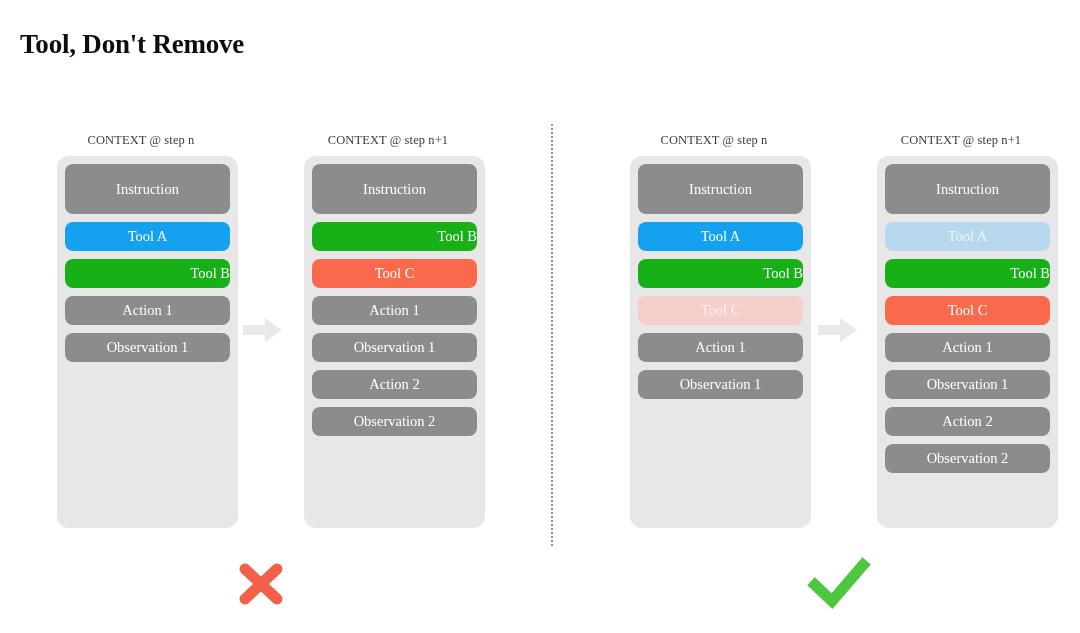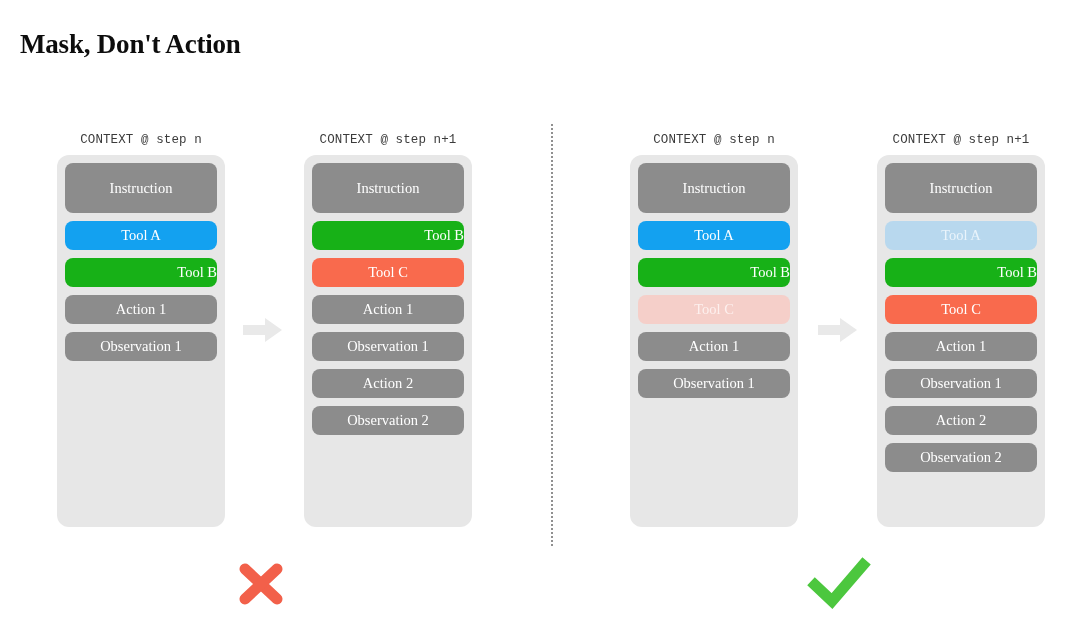--- a/index.html
+++ b/index.html
@@ -40,31 +40,31 @@
   
   .column {
     position: absolute;
     top: 133px;
     width: 168px;
   }
   .column-header {
     font-size: 12.5px;
     color: #3b3b3b;
     text-align: center;
-    font-family: Liberation Mono, monospace;
+    font-family: Liberation Serif, serif;
     white-space: nowrap;
     margin-bottom: 8px;
     letter-spacing: 0.1px;
   }
   .card {
     background: #e7e7e7;
     border-radius: 12px;
     padding: 8px 8px 8px 8px;
     box-sizing: border-box;
-    width: 168px;
+    width: 181px;
   }
   .bar {
     border-radius: 8px;
     color: #ffffff;
     font-family: "Liberation Serif", serif;
     font-size: 14.5px;
     text-align: center;
     line-height: 29px;
     height: 29px;
     margin-bottom: 8px;
@@ -112,21 +112,21 @@
     top: 553px;
     width: 64px;
     height: 62px;
   }
   #verdict-cross { left: 229px; }
   #verdict-check { left: 807px; }
 </style>
 </head>
 <body>
 
-<div id="slide-title">Mask, Don't Action</div>
+<div id="slide-title">Tool, Don't Remove</div>
 
 <div id="center-divider"></div>
 
 <div class="column" id="col-1">
   <div class="column-header">CONTEXT @ step n</div>
   <div class="card">
       <div class="bar gray tall">Instruction</div>
       <div class="bar blue">Tool A</div>
       <div class="bar green">Tool B</div>
       <div class="bar gray">Action 1</div>

